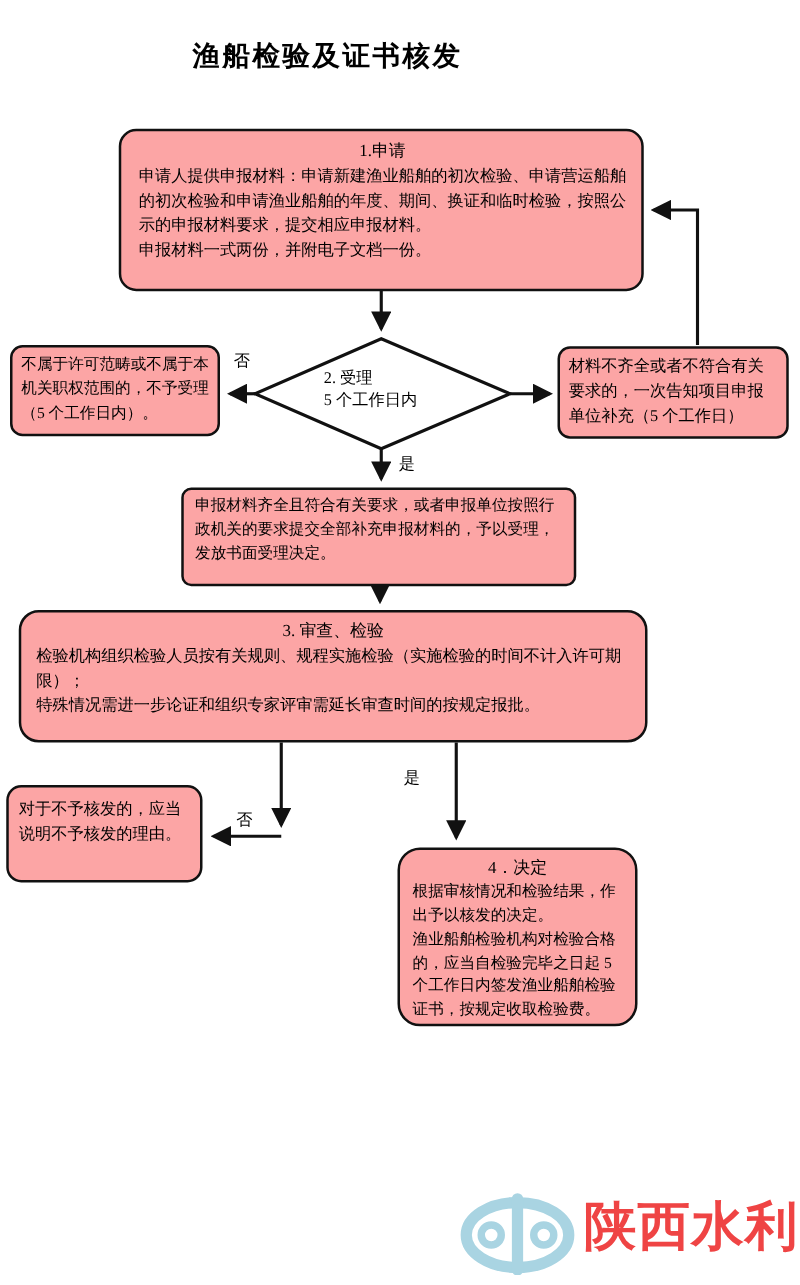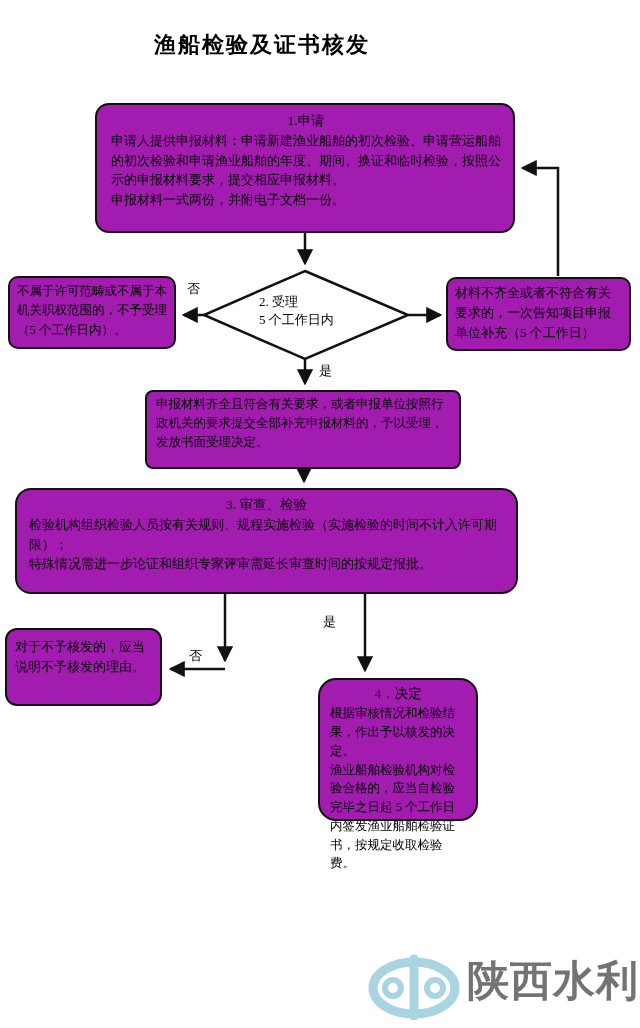--- a/index.html
+++ b/index.html
@@ -6,21 +6,21 @@
   .canvas{
     position:relative;width:640px;height:1028px;background:#fff;overflow:hidden;
     font-family:"Liberation Serif","DejaVu Serif",serif;color:#000;
   }
   .page-title{
     position:absolute;left:0;top:30px;width:524px;text-align:center;
     font-size:22px;font-weight:bold;letter-spacing:2px;
   }
   .wires{position:absolute;left:0;top:0;z-index:0;}
   .node{
-    position:absolute;z-index:1;background:#a21caf;border:2.5px solid #111;
+    position:absolute;z-index:1;background:#fca5a5;border:2.5px solid #111;
     box-sizing:border-box;font-size:13px;line-height:1.5;
   }
   .node-title{text-align:center;font-size:13.5px;}
   .pre{white-space:pre-line;}
   .diamond-text{
     position:absolute;z-index:2;font-size:13px;line-height:1.35;
   }
   .wire-label{
     position:absolute;z-index:2;font-size:13px;
   }
@@ -99,29 +99,29 @@
     <div>特殊情况需进一步论证和组织专家评审需延长审查时间的按规定报批。</div>
   </div>
 
   <div class="wire-label" style="left:189px;top:647px;">否</div>
   <div class="wire-label" style="left:323px;top:613px;">是</div>
 
   <div class="node" style="left:5px;top:628px;width:157px;height:78px;border-radius:12px;padding:7px 8px;">
     <div>对于不予核发的，应当说明不予核发的理由。</div>
   </div>
 
-  <div class="node" style="left:318px;top:678px;width:160px;height:143px;border-radius:18px;padding:4px 10px;font-size:12.5px;line-height:1.5;">
+  <div class="node" style="left:318px;top:678px;width:192px;height:143px;border-radius:18px;padding:4px 10px;font-size:12.5px;line-height:1.5;">
     <div class="node-title">4．决定</div>
     <div class="pre">根据审核情况和检验结果，作出予以核发的决定。
 渔业船舶检验机构对检验合格的，应当自检验完毕之日起 5 个工作日内签发渔业船舶检验证书，按规定收取检验费。</div>
   </div>
 
   <svg class="logo" style="left:368px;top:954px;" width="95" height="66" viewBox="0 0 95 66">
     <g stroke="#a9d4e2" fill="none">
       <ellipse cx="46" cy="34" rx="41" ry="26" stroke-width="9"></ellipse>
       <circle cx="25" cy="34" r="8" stroke-width="6"></circle>
       <circle cx="67" cy="34" r="8" stroke-width="6"></circle>
       <line x1="46" y1="5" x2="46" y2="62" stroke-width="9" stroke-linecap="round"></line>
     </g>
   </svg>
-  <div class="logo-text" style="color: #737373;">陕西水利</div>
+  <div class="logo-text" style="color: #ef4444;">陕西水利</div>
 
 </div>
 
 </body></html>

